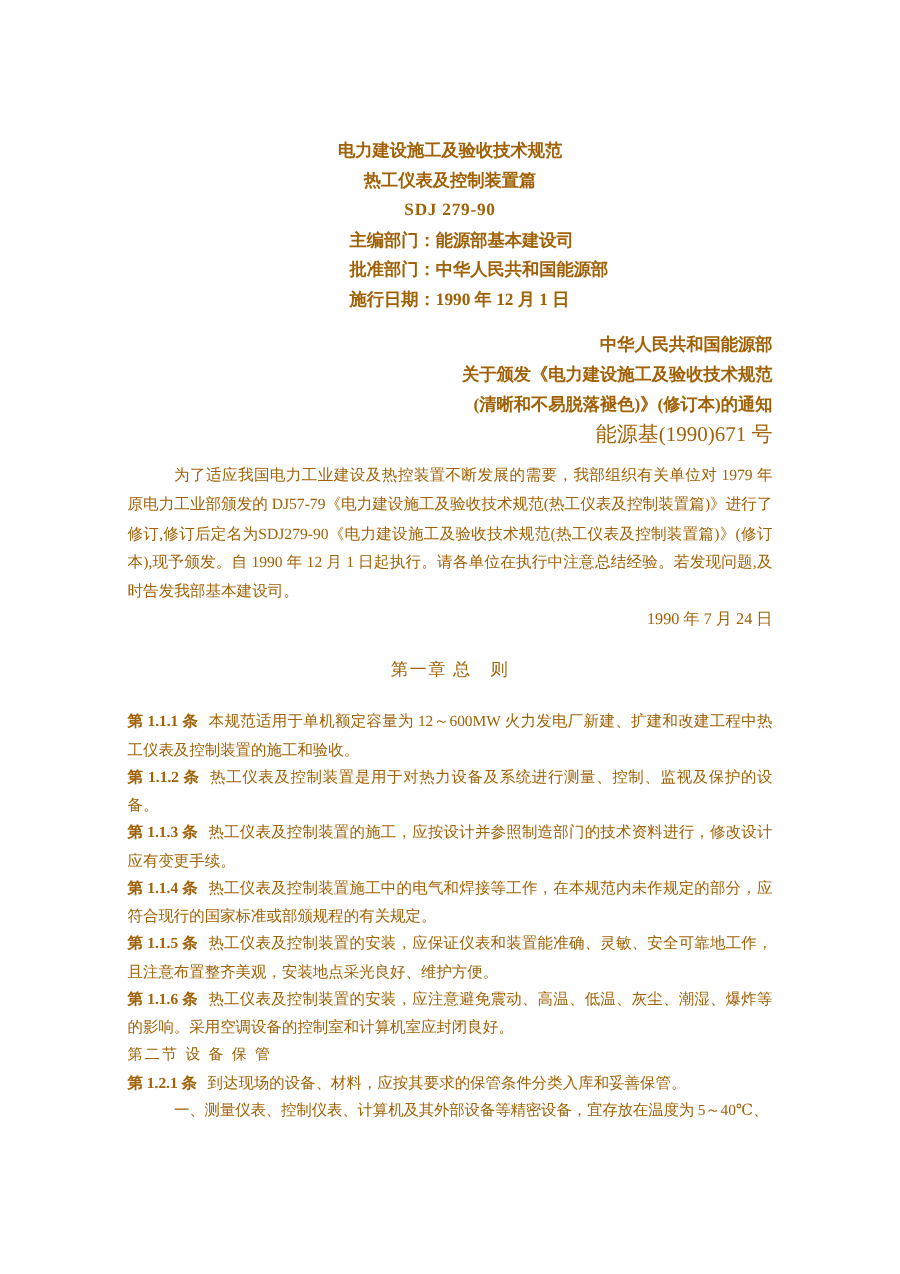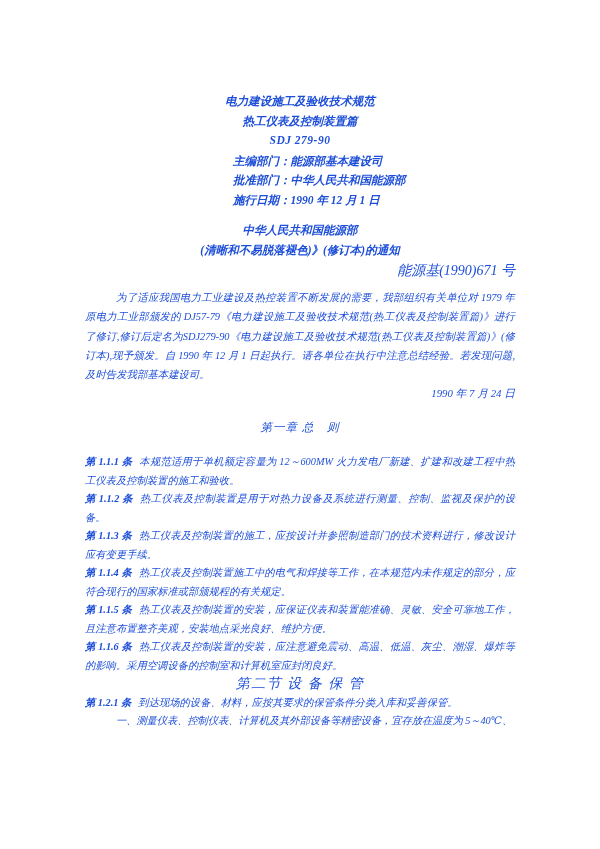--- a/index.html
+++ b/index.html
@@ -1,47 +1,46 @@
 <!DOCTYPE html>
 <html><head>
 <meta charset="utf-8">
 <style>
   html, body { margin: 0; padding: 0; background: #ffffff; }
   .page {
     position: relative;
     width: 600px;
     height: 849px;
     background: #ffffff;
-    color: #1d4ed8;
+    color: #a16207;
     font-family: "Liberation Serif", "DejaVu Serif", serif;
     box-sizing: border-box;
     padding: 92px 85px 0 85px;
     overflow: hidden;
-    font-style: italic;
   }
   
   .doc-head {
     text-align: center;
     font-weight: bold;
     font-size: 11.5px;
     line-height: 19.5px;
   }
   .doc-head .code { letter-spacing: 0.5px; }
   
   .meta {
     margin-top: 1px;
     padding-left: 148px;
     font-weight: bold;
     font-size: 11.5px;
     line-height: 19.5px;
   }
   
   .notice-head {
     margin-top: 10px;
-    text-align: center;
+    text-align: right;
     font-weight: bold;
     font-size: 11.5px;
     line-height: 20px;
   }
   .doc-number {
     margin-top: 1px;
     text-align: right;
     font-size: 14px;
     line-height: 19px;
   }
@@ -74,22 +73,21 @@
     letter-spacing: 1.5px;
   }
   .articles {
     margin-top: 16px;
     font-size: 10.3px;
     line-height: 18.5px;
   }
   .article { margin: 0; text-align: justify; }
   .article b { margin-right: 7px; white-space: nowrap; }
   .section-inflow {
-    text-align: center;
-    font-size: 14px;
+    font-size: 10px;
     letter-spacing: 1.5px;
   }
   .sub-item {
     margin: 0;
     text-indent: 31px;
     white-space: nowrap;
     letter-spacing: -0.1px;
   }
 </style>
 </head>
@@ -104,20 +102,21 @@
   </header>
 
   <div class="meta">
     <div>主编部门：能源部基本建设司</div>
     <div>批准部门：中华人民共和国能源部</div>
     <div>施行日期：1990 年 12 月 1 日</div>
   </div>
 
   <div class="notice-head">
     <div>中华人民共和国能源部</div>
+    <div>关于颁发《电力建设施工及验收技术规范</div>
     <div>(清晰和不易脱落褪色)》(修订本)的通知</div>
   </div>
 
   <div class="doc-number">能源基(1990)671 号</div>
 
   <p class="body-par">为了适应我国电力工业建设及热控装置不断发展的需要，我部组织有关单位对 1979 年原电力工业部颁发的 DJ57-79《电力建设施工及验收技术规范(热工仪表及控制装置篇)》进行了修订,修订后定名为SDJ279-90《电力建设施工及验收技术规范(热工仪表及控制装置篇)》(修订本),现予颁发。自 1990 年 12 月 1 日起执行。请各单位在执行中注意总结经验。若发现问题,及时告发我部基本建设司。</p>
 
   <div class="issue-date">1990 年 7 月 24 日</div>
 
   <h2 class="chapter">第一章 总　则</h2>

